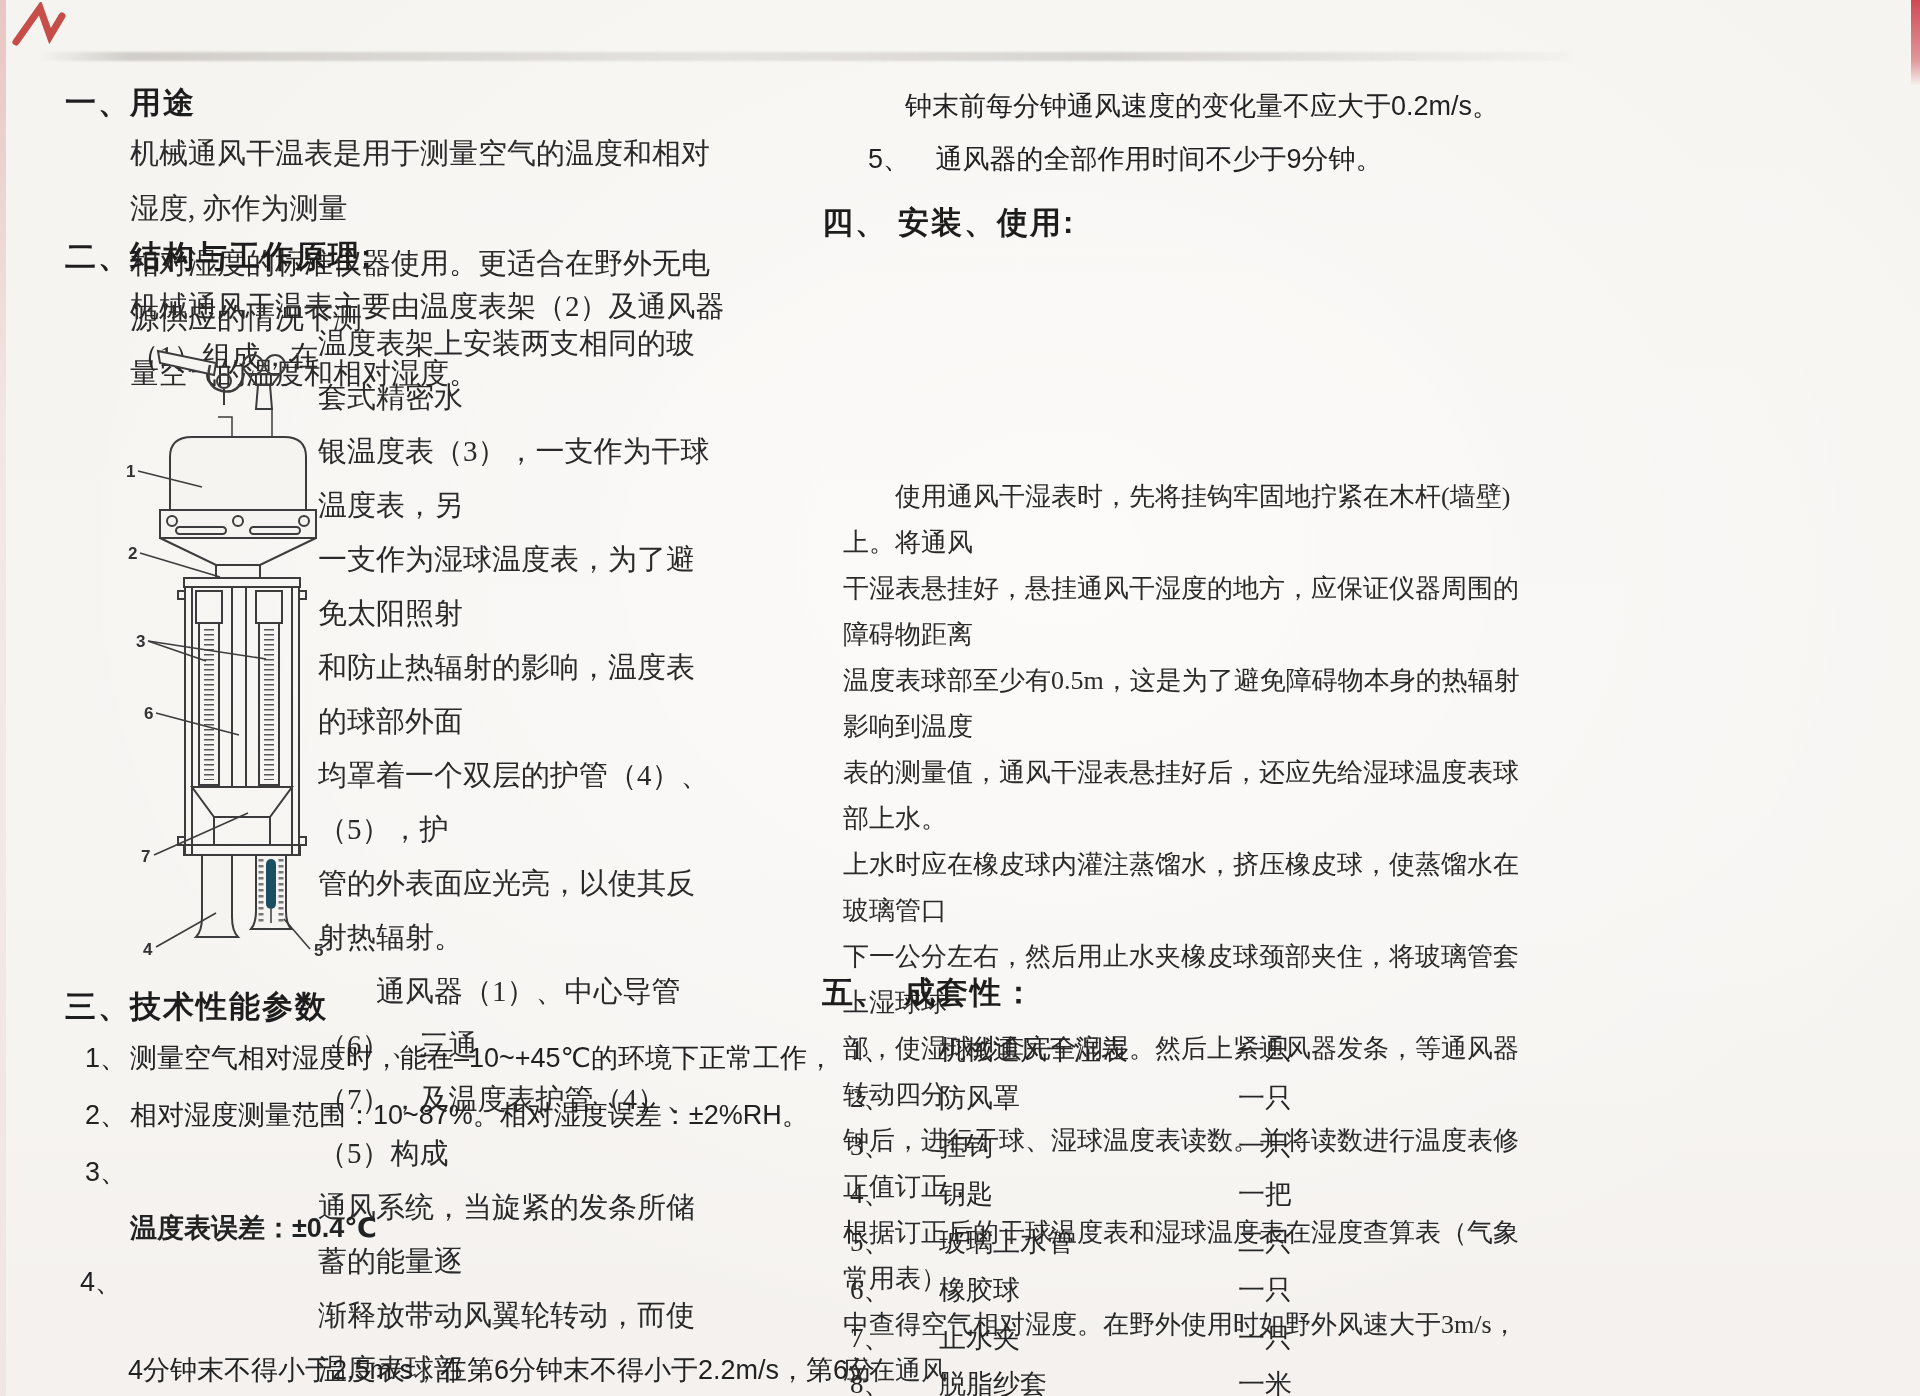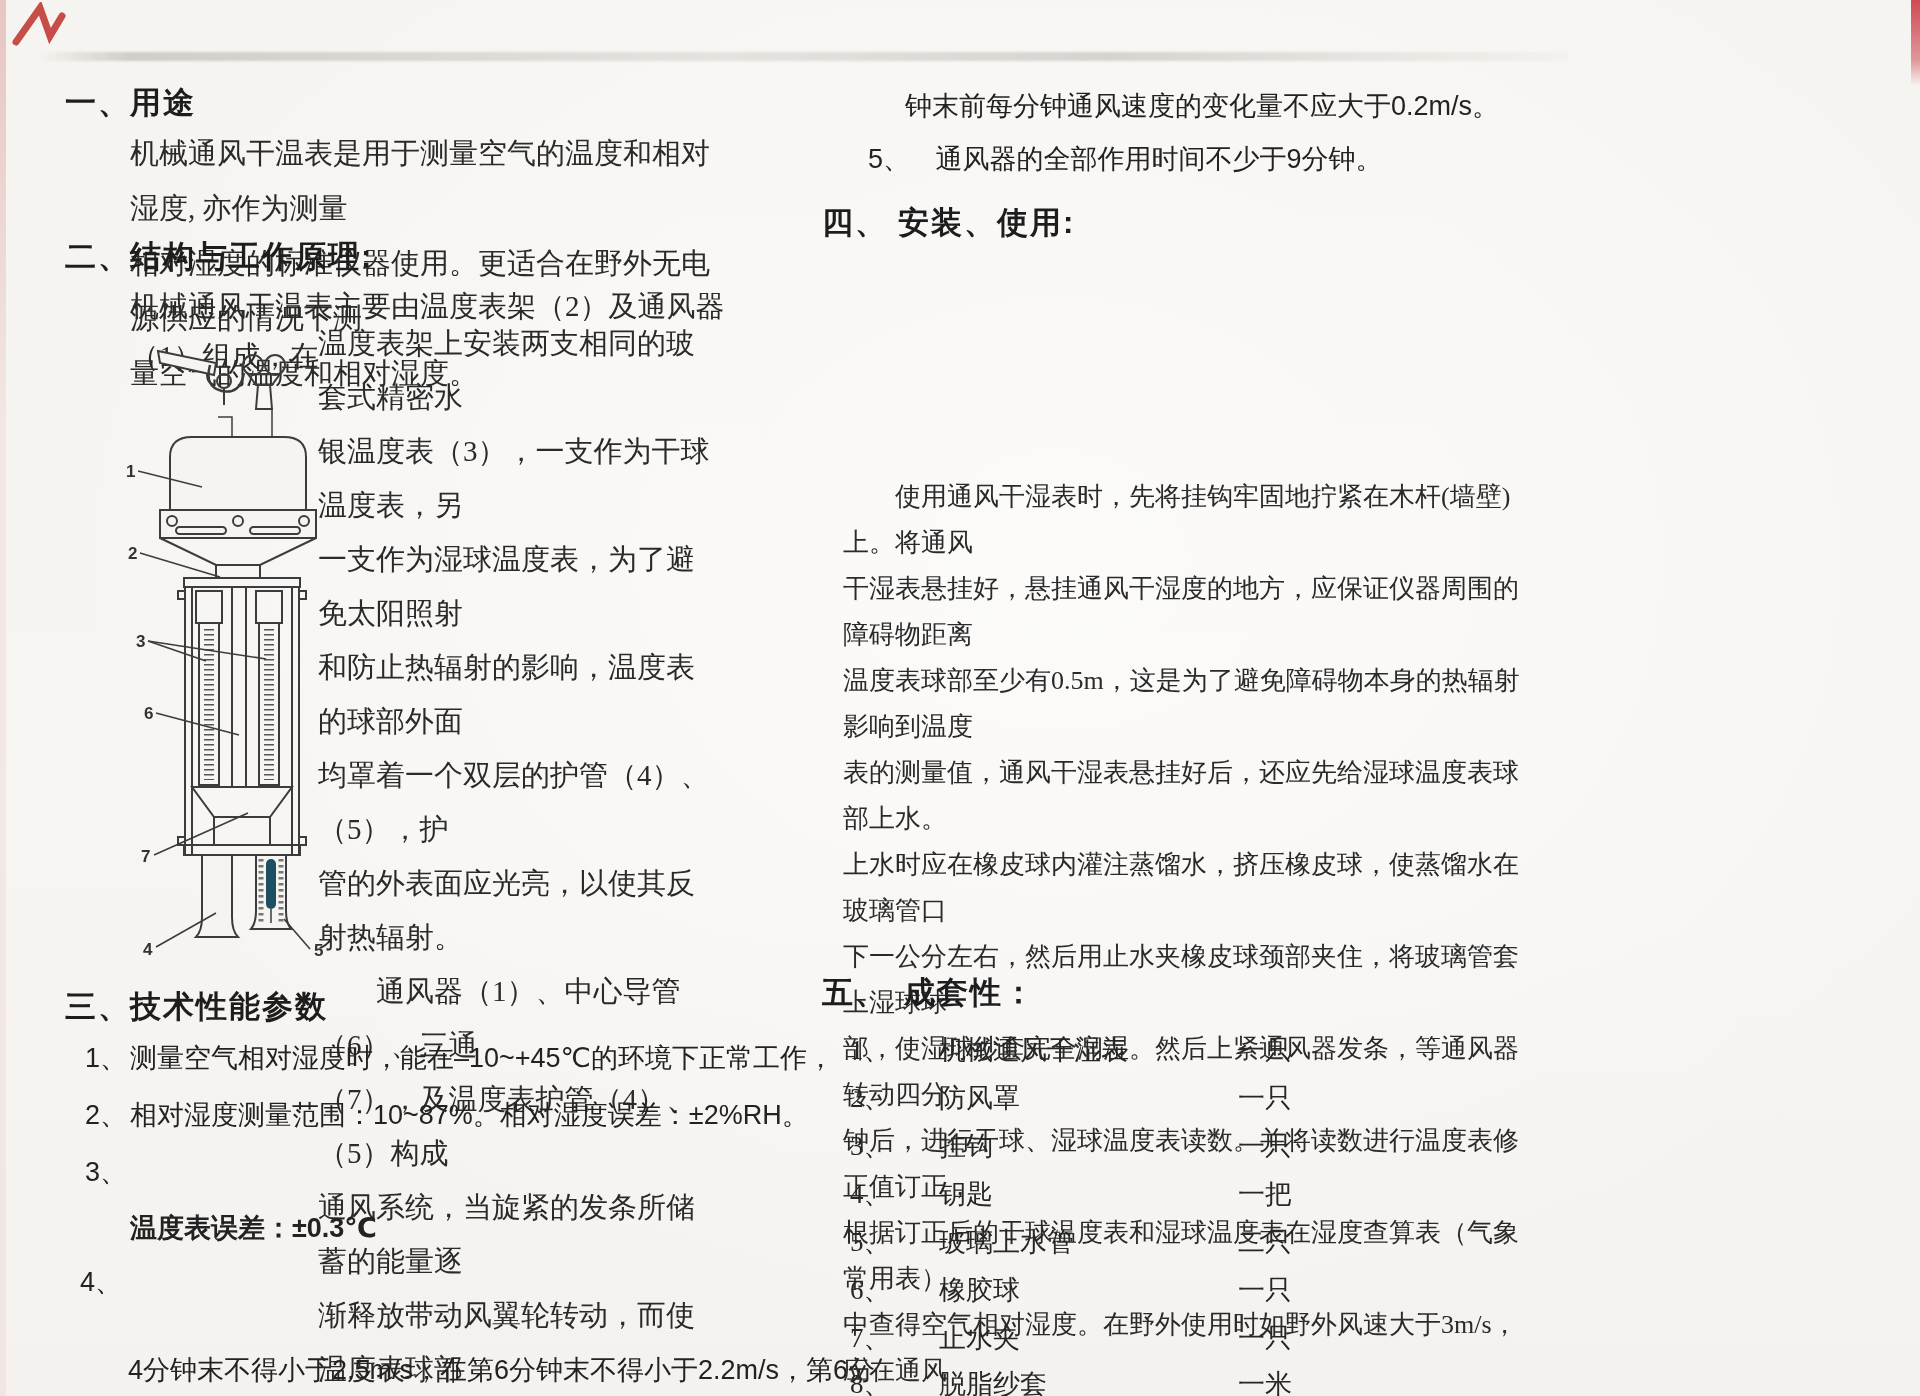--- a/index.html
+++ b/index.html
@@ -178,21 +178,21 @@
     <span class="no">1、</span>
     <span>测量空气相对湿度时，能在–10~+45℃的环境下正常工作，</span>
   </div>
   <div class="tp-item" style="left:130px;top:1097px;">
     <span class="no">2、</span>
     <span>相对湿度测量范围：10~87%。相对湿度误差：±2%RH。</span>
   </div>
   <div class="tp-item" style="left:130px;top:1154px;">
     <span class="no">3、</span>
   </div>
-  <div class="tp-item" style="left:130px;top:1210px;font-weight:700;">温度表误差：±0.3℃</div>
+  <div class="tp-item" style="left:130px;top:1210px;font-weight:700;">温度表误差：±0.4℃</div>
   <div class="tp-item" style="left:125px;top:1264px;">
     <span class="no">4、</span>
   </div>
   <div class="tp-item" style="left:128px;top:1320px;margin-top:32px;">4分钟末不得小于2.5m/s，在第6分钟末不得小于2.2m/s，第6分</div>
 
   <div class="sansline" style="left:905px;top:88px;">钟末前每分钟通风速度的变化量不应大于0.2m/s。</div>
 
   <div class="sansline" style="left:868px;top:141px;">
     <span style="margin-right:18px;">5、</span>
     <span>通风器的全部作用时间不少于9分钟。</span>

